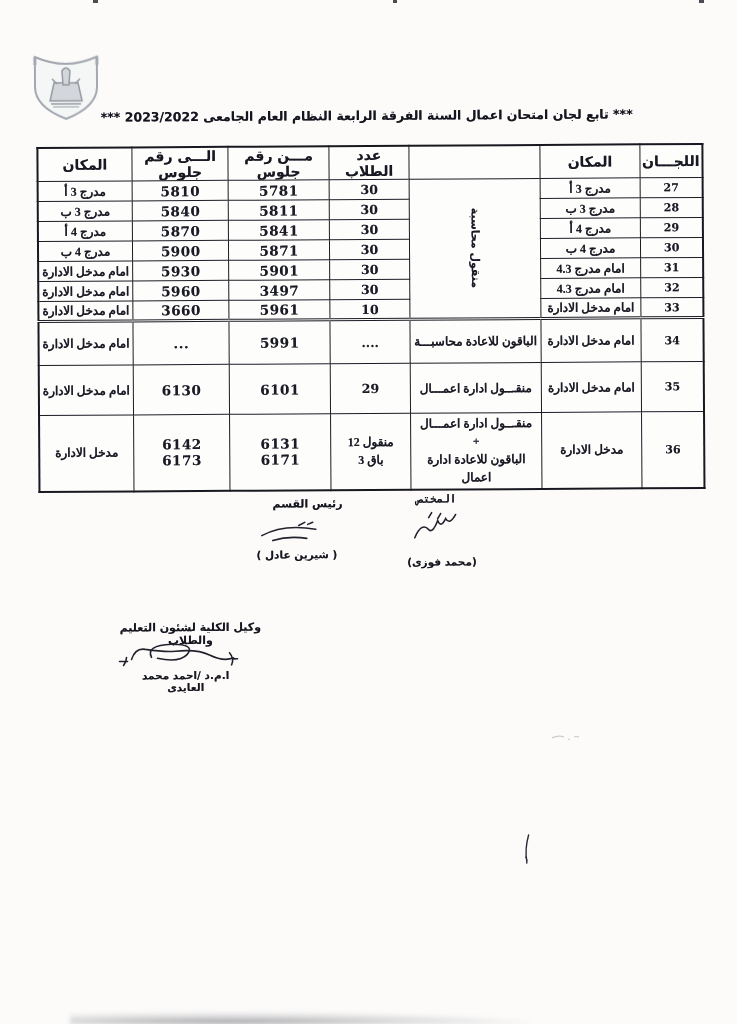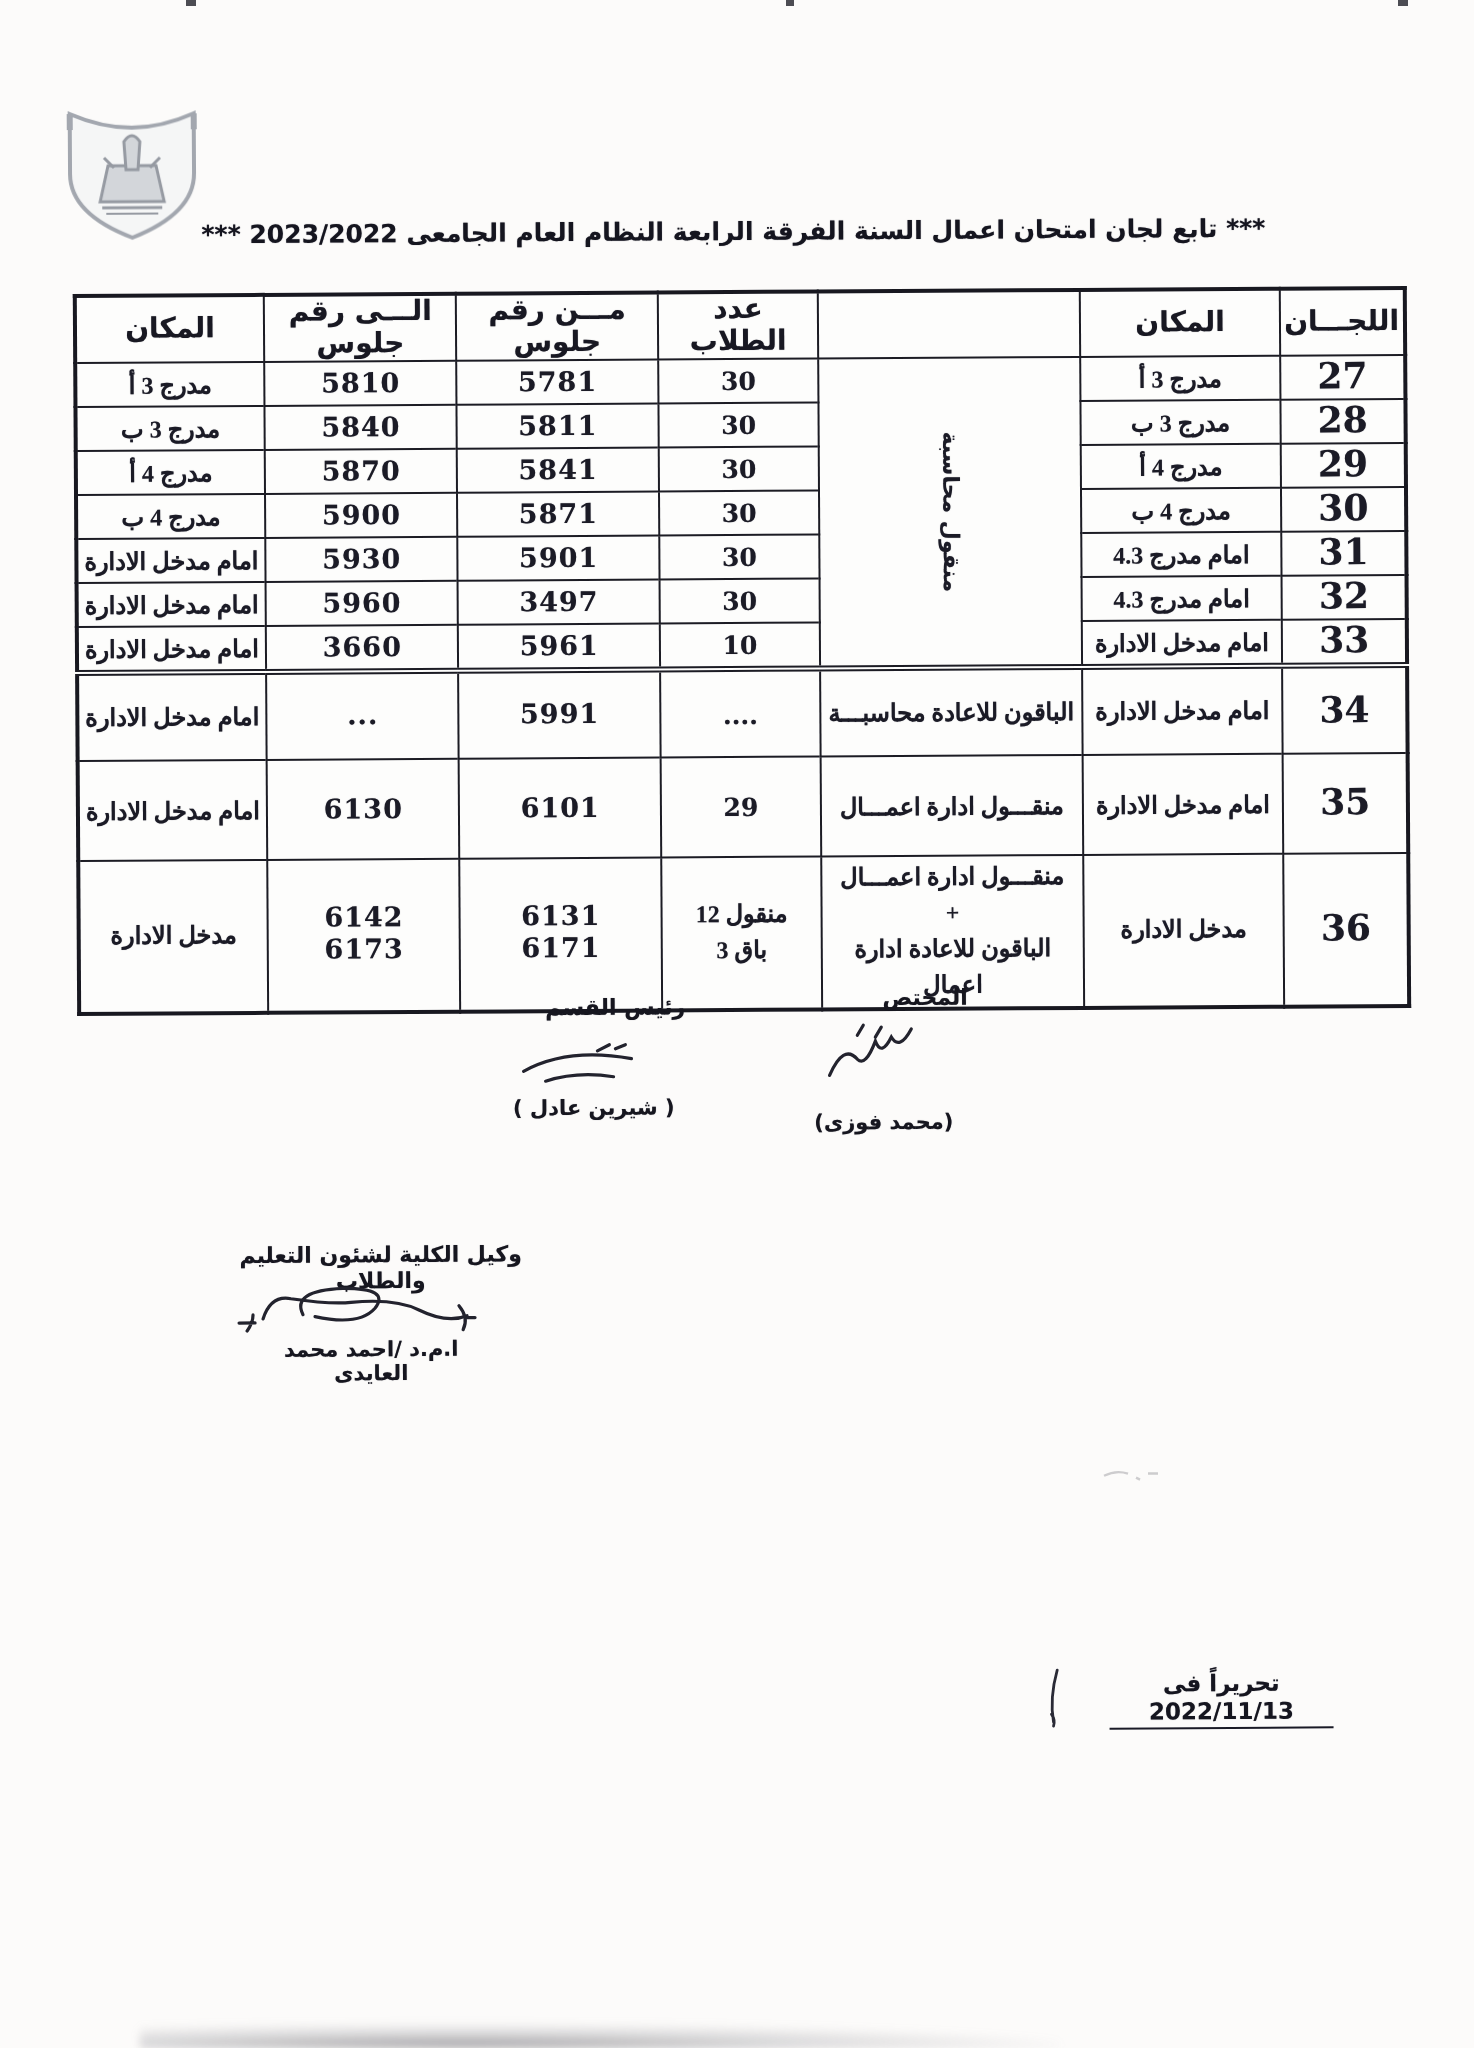--- a/index.html
+++ b/index.html
@@ -46,21 +46,21 @@
   thead th{
     font-size:14px;font-weight:bold;color:#181822;
     border-bottom:3px double #1c1c24;
   }
   tbody tr{height:20px;}
   tbody tr:nth-child(8){height:44px;border-top:3px double #1c1c24;}
   tbody tr:nth-child(8) td{border-top:3px double #1c1c24;}
   tbody tr:nth-child(9){height:50px;}
   tbody tr:nth-child(10){height:76px;}
   td.num{font-family:"DejaVu Serif",serif;font-weight:bold;font-size:13.5px;letter-spacing:.5px;margin-top:16px;}
-  td.c-com{font-family:"DejaVu Serif",serif;font-weight:bold;font-size:18px;}
+  td.c-com{font-family:"DejaVu Serif",serif;font-weight:bold;font-size:11px;}
   td.c-stud{font-family:"DejaVu Serif",serif;font-weight:bold;font-size:12.5px;}
   td.c-place{font-size:9px;font-weight:bold;line-height:1.2;}
   td.c-cat{font-size:10px;font-weight:bold;line-height:1.55;}
   td.ar{font-family:Liberation Serif, serif;font-size:12px;line-height:1.5;}
   td.merged{border-bottom:3px double #1c1c24;}
   span.vertical{
     display:inline-block;transform:rotate(90deg);
     white-space:nowrap;font-size:11px;font-weight:bold;letter-spacing:1.5px;
   }
   
@@ -217,21 +217,21 @@
 باق 3</td>
           <td class="num">6131
 6171</td>
           <td class="num">6142
 6173</td>
           <td class="c-place ar">مدخل الادارة</td>
         </tr>
       </tbody>
   </table>
 
-  <div class="sig-label" style="left:416px;top:493px;width:92px;">المختص</div>
+  <div class="sig-label" style="left:390px;top:493px;width:92px;font-family:Liberation Mono, monospace;">المختص</div>
   <svg class="sig-svg" style="left:408px;top:510px;" width="68" height="36">
     <path d="M6 28 q7 -16 14 -8 q4 4 9 -9 q3 8 8 -2 q4 7 10 -4"></path>
     <path d="M20 8 l3 -5 M29 9 l3 -5"></path>
   </svg>
   <div class="sig-name" style="left:395px;top:556px;width:92px;">(محمد فوزى)</div>
 
   <div class="sig-label" style="left:263px;top:497px;width:88px;">رئيس القسم</div>
   <svg class="sig-svg" style="left:258px;top:518px;" width="66" height="26">
     <path d="M3 17 q22 -12 54 -6"></path>
     <path d="M14 22 q16 -5 34 -2"></path>
@@ -245,21 +245,20 @@
     <path d="M14 20 q4 -12 14 -10 q20 3 30 2 q22 -2 34 4 q14 7 24 3"></path>
     <path d="M34 18 q-6 -12 20 -13 q24 0 16 10 q-8 9 -30 4"></path>
     <path d="M112 14 q5 6 2 12 M116 20 l4 0"></path>
   </svg>
   <div class="sig-name" style="left:128px;top:668px;width:112px;">ا.م.د /احمد محمد العايدى</div>
 
   <svg class="smudge" width="40" height="14">
     <path d="M4 8 q6 -3 12 -1 M20 9 l2 1 M26 7 l5 0"></path>
   </svg>
 
-  <div class="dateline">تحريراً فى 2022/11/13</div>
   <svg class="penmark" width="18" height="40">
     <path d="M12 6 q-4 14 -2 26 M9 28 q2 3 1 6"></path>
   </svg>
 
 </div>
 
 <div class="speck" style="left:93px;top:0;width:5px;height:3px;"></div>
 <div class="speck" style="left:393px;top:0;width:4px;height:3px;"></div>
 <div class="speck" style="left:699px;top:0;width:5px;height:3px;"></div>
 <div class="bottom-shadow"></div>

